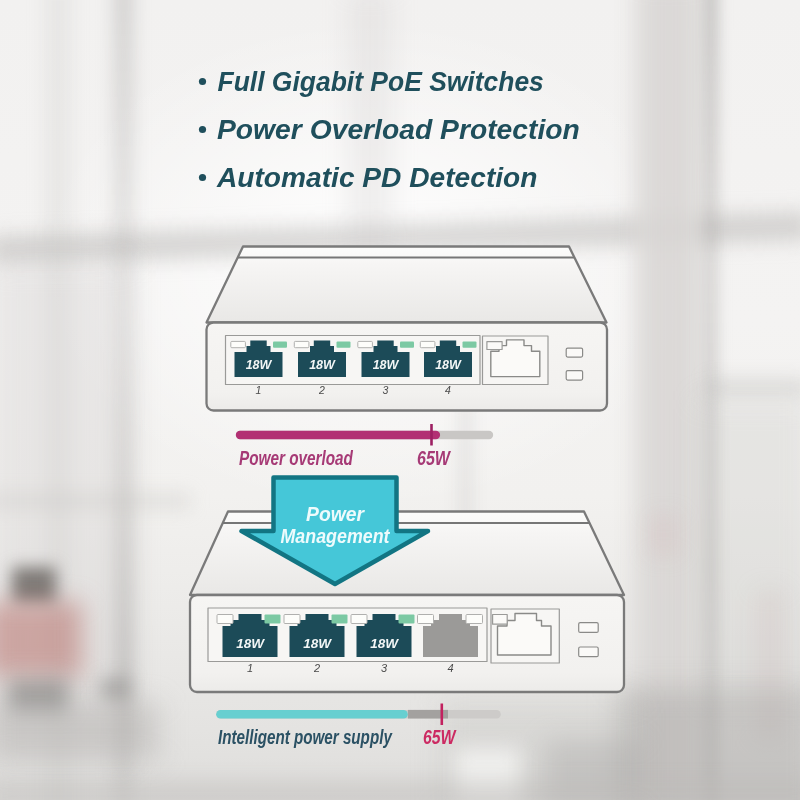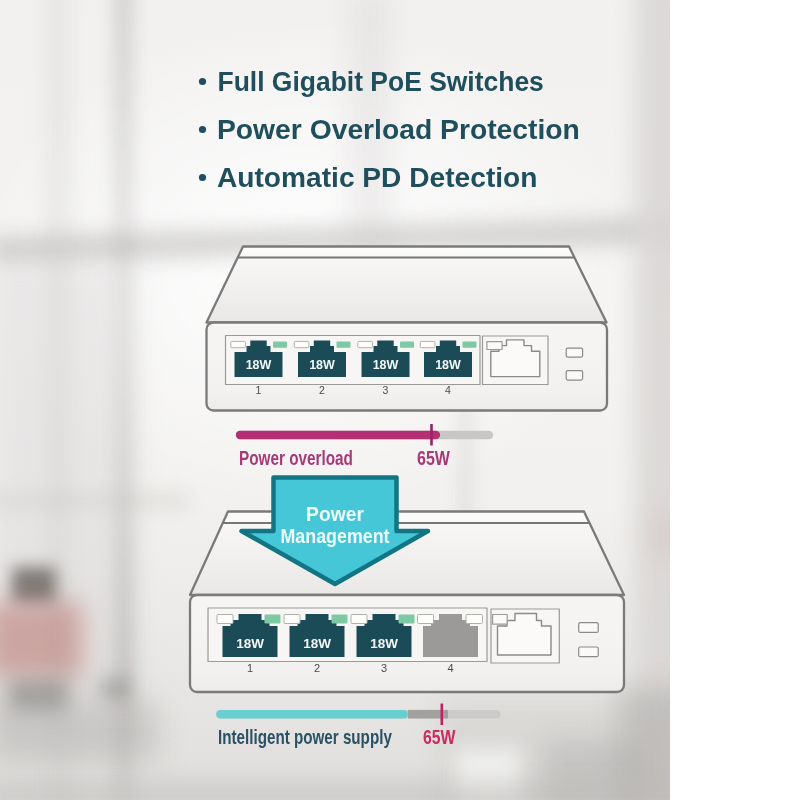--- a/index.html
+++ b/index.html
@@ -1,20 +1,20 @@
 <!DOCTYPE html>
 <html><head>
 <meta charset="utf-8">
 <style>
   html,body{margin:0;padding:0;}
   body{width:800px;height:800px;overflow:hidden;font-family:"Liberation Sans",sans-serif;}
-  #stage{position:relative;width:670px;height:800px;overflow:hidden;
+  #stage{position:relative;width:800px;height:800px;overflow:hidden;
     background:
       radial-gradient(ellipse 460px 340px at 46% 33%, rgba(255,255,255,.97), rgba(255,255,255,0) 72%),
-      linear-gradient(to bottom, #f2f1f0 0%, #f4f3f2 40%, #f2f1ef 62%, #ebeae8 78%, #e3e2e0 93%, #dedddb 100%);}
+      linear-gradient(to bottom, #f2f1f0 0%, #f4f3f2 40%, #f2f1ef 62%, #ebeae8 78%, #e3e2e0 93%, #dedddb 100%); font-style: italic;}
   .b{position:absolute;}
 </style>
 </head>
 <body>
 <div id="stage">
 
   <div class="b" style="left:-10px;top:224px;width:820px;height:28px;background:rgba(166,164,162,.42);filter:blur(10px);transform:rotate(-1.7deg);"></div>
 
   <div class="b" style="left:636px;top:-20px;width:66px;height:840px;background:rgba(223,221,219,.85);filter:blur(10px);"></div>
   <div class="b" style="left:640px;top:-20px;width:58px;height:840px;background:rgba(198,196,194,.25);filter:blur(12px);"></div>

